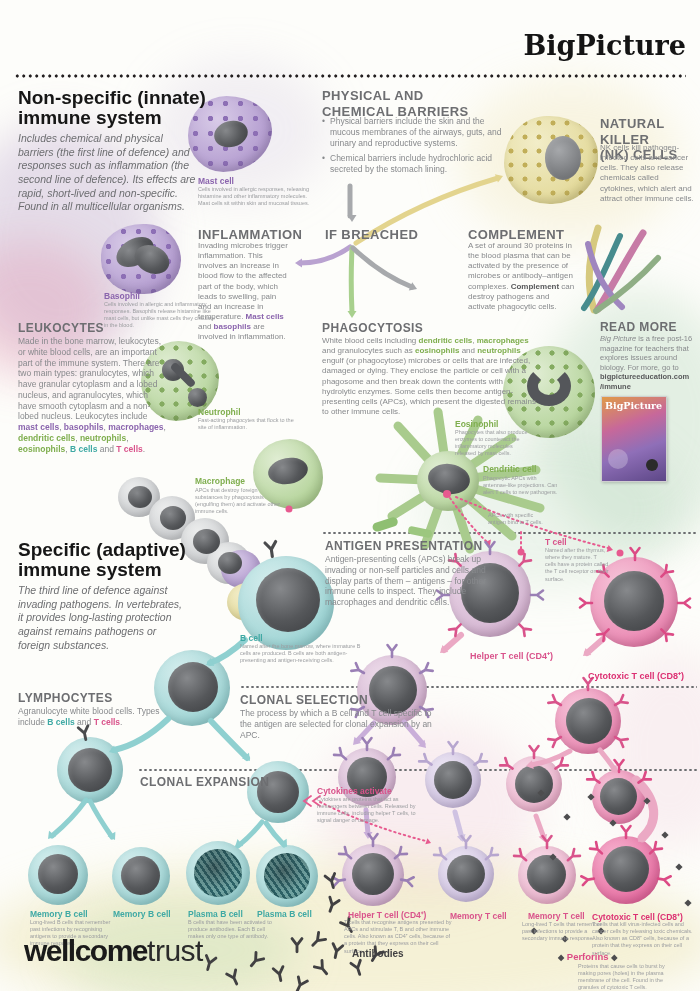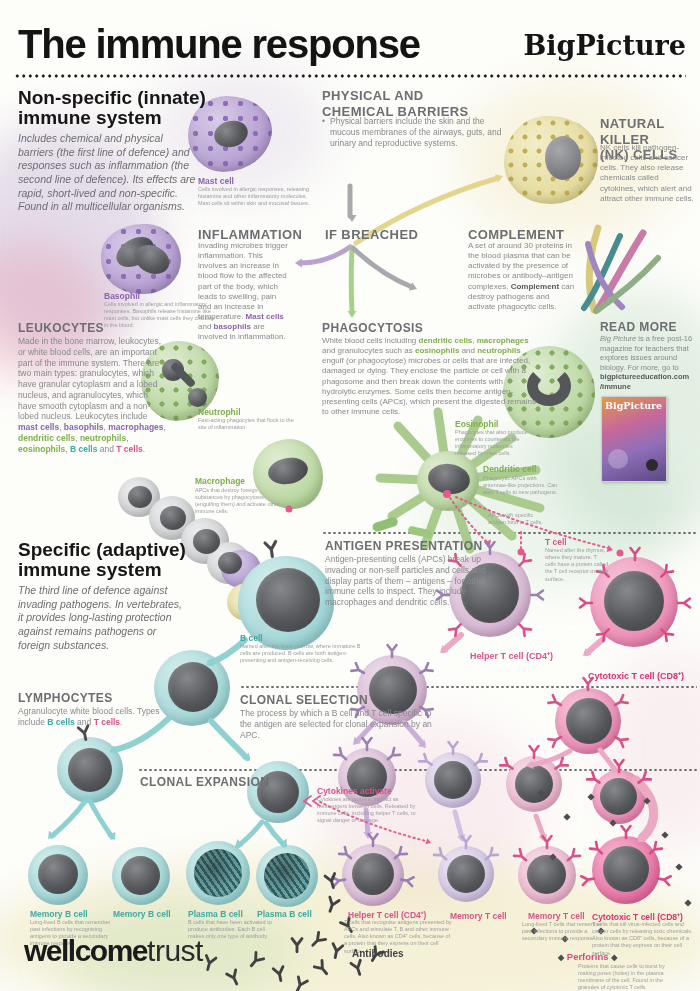--- a/index.html
+++ b/index.html
@@ -74,21 +74,20 @@
   <div class="wash" style="left:-50px;top:240px;width:160px;height:140px;background:rgba(225,120,150,.25)"></div>
   <div class="wash" style="left:150px;top:60px;width:180px;height:140px;background:rgba(190,170,210,.18)"></div>
   <div class="wash" style="left:460px;top:80px;width:220px;height:160px;background:rgba(235,220,150,.25)"></div>
   <div class="wash" style="left:540px;top:290px;width:200px;height:260px;background:rgba(150,200,160,.25)"></div>
   <div class="wash" style="left:420px;top:430px;width:260px;height:160px;background:rgba(160,205,170,.18)"></div>
   <div class="wash" style="left:320px;top:720px;width:220px;height:180px;background:rgba(240,190,210,.25)"></div>
   <div class="wash" style="left:600px;top:650px;width:140px;height:200px;background:rgba(240,200,215,.25)"></div>
   <div class="wash" style="left:-20px;top:860px;width:740px;height:160px;background:rgba(232,222,160,.4)"></div>
   <div class="wash" style="left:60px;top:900px;width:240px;height:100px;background:rgba(180,215,170,.3)"></div>
 
-  <div class="abs h1" style="left:18px;top:22px">The immune response</div>
   <div class="abs brand" style="right:14px;top:30px">BigPicture</div>
   <div class="dots-big" style="left:14px;top:74px;width:672px"></div>
 
   <svg class="lay laybg" width="700" height="991">
     <g stroke-linecap="round" fill="none">
       <path d="M598,228 C588,258 586,284 594,310" stroke="#d6c97e" stroke-width="7"></path>
       <path d="M620,236 C608,262 598,288 584,308" stroke="#478c8e" stroke-width="6"></path>
       <path d="M643,233 C626,260 612,287 598,309" stroke="#c77ba6" stroke-width="7"></path>
       <path d="M588,244 C594,270 606,292 622,307" stroke="#9f86bf" stroke-width="6"></path>
       <path d="M658,258 C640,278 618,296 596,311" stroke="#8fae85" stroke-width="6"></path>
@@ -122,20 +121,21 @@
 
   <div class="cell gran-p" style="left:188px;top:96px;width:84px;height:76px;border-radius:46% 54% 58% 42%/52% 44% 56% 48%"></div>
   <div class="nuc" style="left:214px;top:121px;width:34px;height:26px;transform:rotate(-15deg)"></div>
   <div class="abs cell-label lb-purple" style="left:198px;top:176px">Mast cell</div>
   <div class="abs cap" style="left:198px;top:186px;width:112px">Cells involved in allergic responses, releasing histamine and other inflammatory molecules. Mast cells sit within skin and mucosal tissues.</div>
 
   <div class="abs h-grey" style="left:322px;top:88px">PHYSICAL AND
 CHEMICAL BARRIERS</div>
   <ul class="blt abs body-txt" style="left:322px;top:116px;width:190px">
     <li>Physical barriers include the skin and the mucous membranes of the airways, guts, and urinary and reproductive systems.</li>
+    <li>Chemical barriers include hydrochloric acid secreted by the stomach lining.</li>
   </ul>
 
   <div class="cell gran-y" style="left:504px;top:116px;width:94px;height:88px;border-radius:47% 53% 50% 50%/55% 45% 52% 48%"></div>
   <div class="nuc" style="left:545px;top:136px;width:36px;height:44px;background:radial-gradient(circle at 38% 32%,#a6a8ab,#737578 75%)"></div>
   <div class="abs h-grey" style="left:600px;top:116px">NATURAL KILLER
 (NK) CELLS</div>
   <div class="abs body-txt body-sm" style="left:600px;top:143px;width:94px">NK cells kill pathogen-infected cells and cancer cells. They also release chemicals called cytokines, which alert and attract other immune cells.</div>
 
   <div class="cell gran-p" style="left:101px;top:224px;width:80px;height:70px;border-radius:55% 45% 48% 52%/46% 54% 50% 50%"></div>
   <div class="nuc" style="left:115px;top:239px;width:40px;height:26px;transform:rotate(-30deg)"></div>

